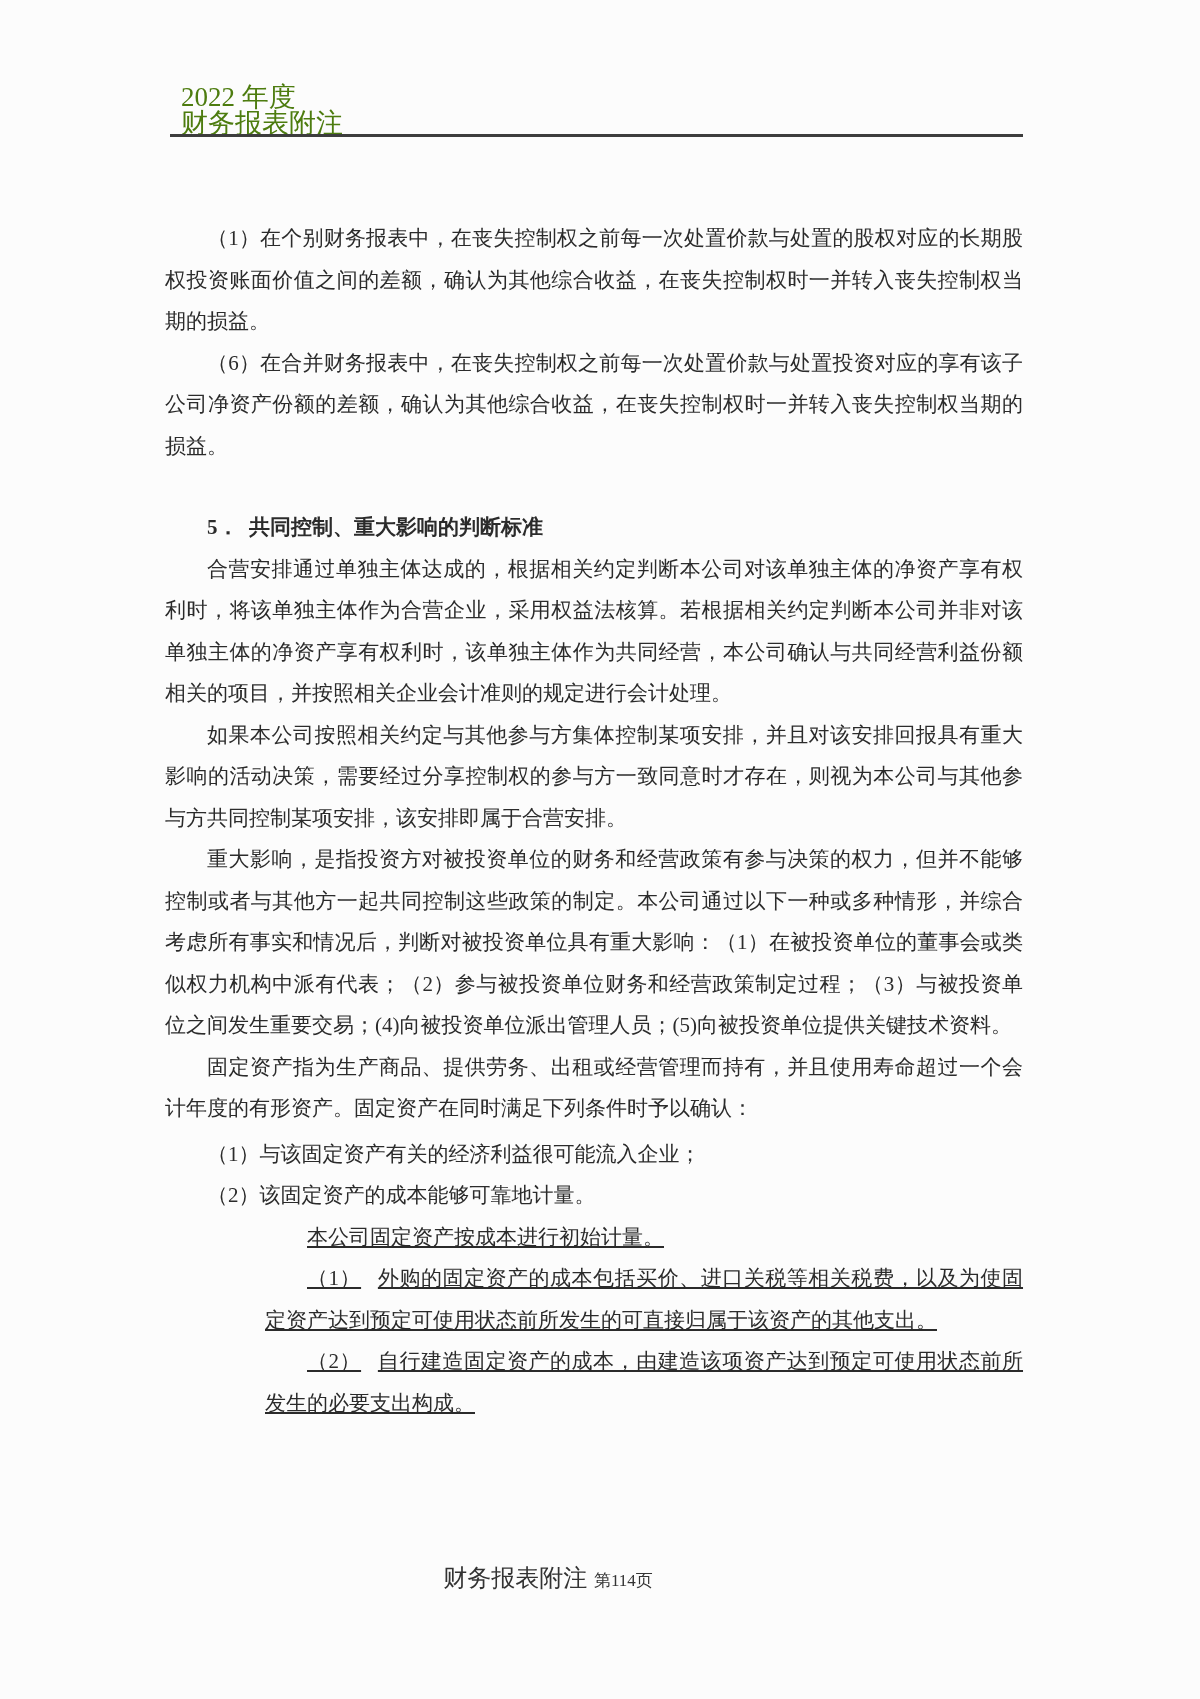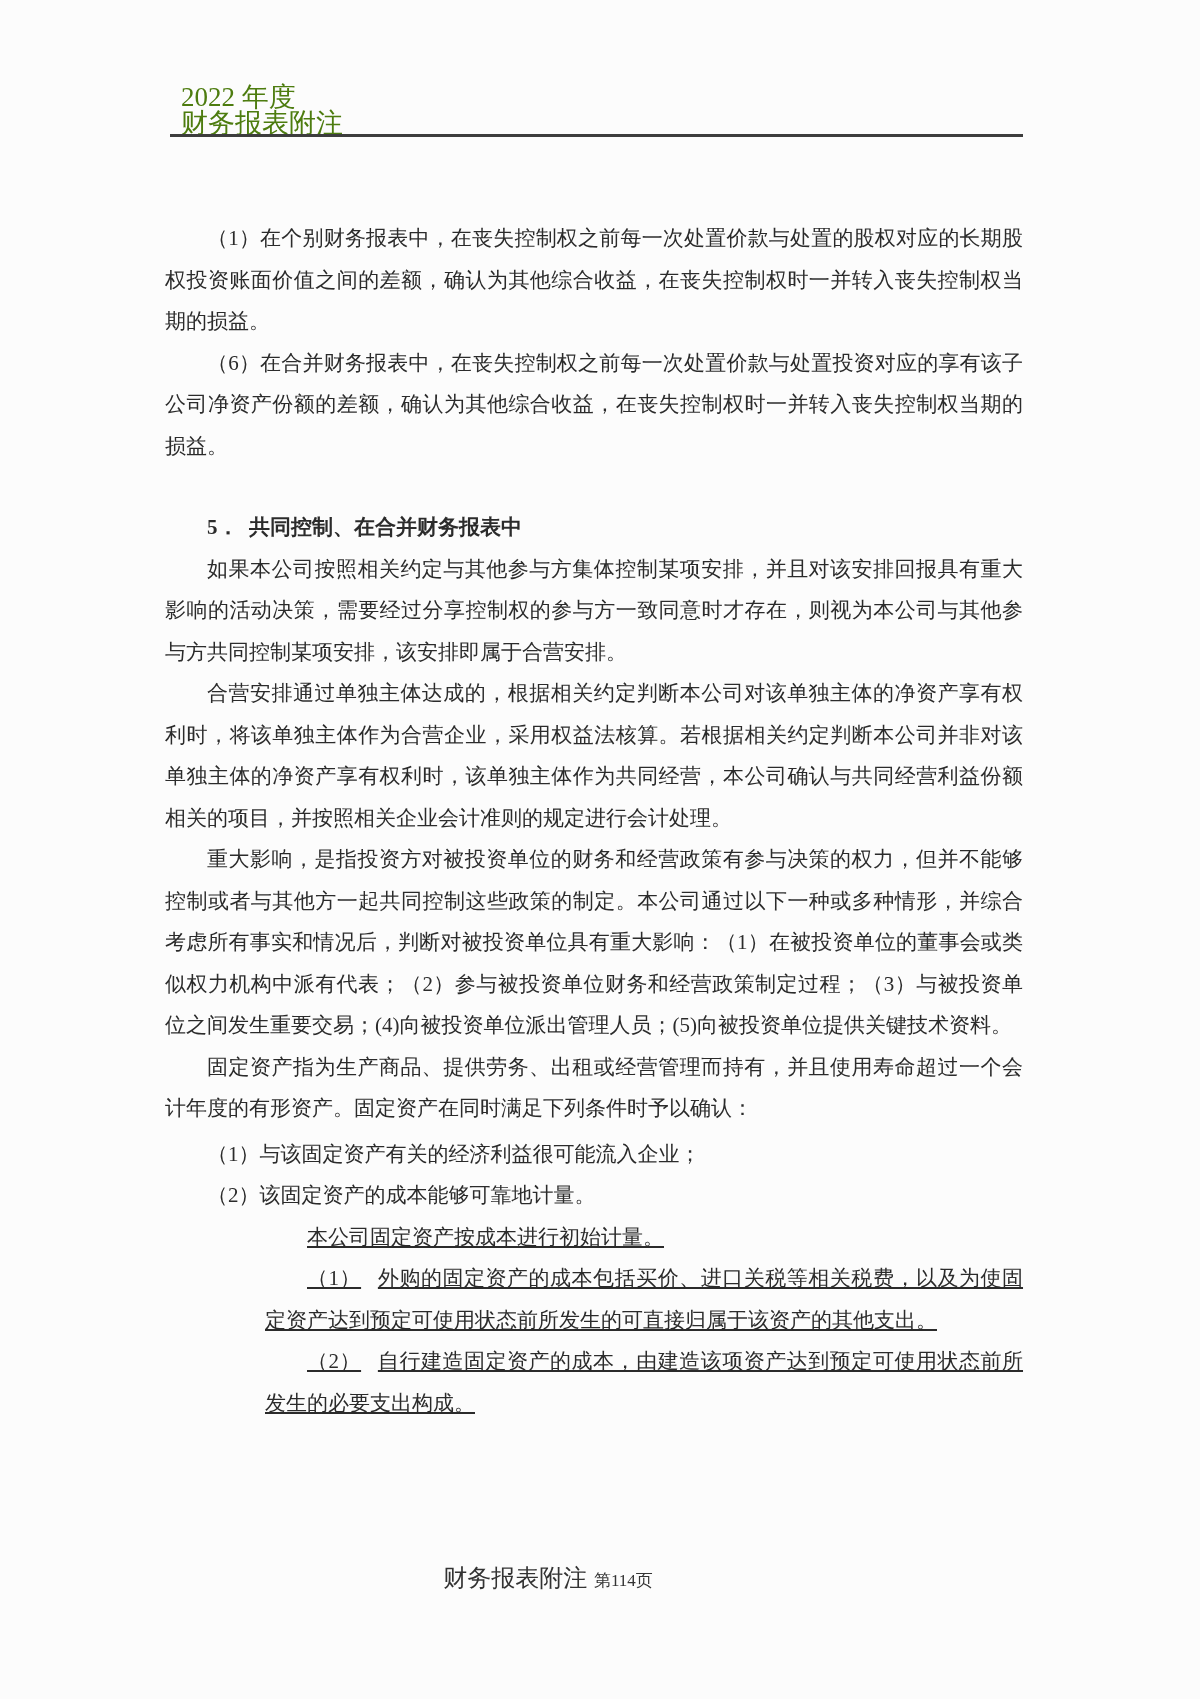--- a/index.html
+++ b/index.html
@@ -53,24 +53,24 @@
   <div class="header">
     <div>2022 年度</div>
     <div>财务报表附注</div>
   </div>
   <div class="header-rule"></div>
 
   <div class="content">
     <p>（1）在个别财务报表中，在丧失控制权之前每一次处置价款与处置的股权对应的长期股权投资账面价值之间的差额，确认为其他综合收益，在丧失控制权时一并转入丧失控制权当期的损益。</p>
     <p>（6）在合并财务报表中，在丧失控制权之前每一次处置价款与处置投资对应的享有该子公司净资产份额的差额，确认为其他综合收益，在丧失控制权时一并转入丧失控制权当期的损益。</p>
 
-    <p class="hd no-indent gap-lg" style="text-indent:2em;"><span class="num">5．</span><span>共同控制、在合并财务报表中</span></p>
+    <p class="hd no-indent gap-lg" style="text-indent:2em;"><span class="num">5．</span><span>共同控制、重大影响的判断标准</span></p>
 
+    <p>合营安排通过单独主体达成的，根据相关约定判断本公司对该单独主体的净资产享有权利时，将该单独主体作为合营企业，采用权益法核算。若根据相关约定判断本公司并非对该单独主体的净资产享有权利时，该单独主体作为共同经营，本公司确认与共同经营利益份额相关的项目，并按照相关企业会计准则的规定进行会计处理。</p>
     <p>如果本公司按照相关约定与其他参与方集体控制某项安排，并且对该安排回报具有重大影响的活动决策，需要经过分享控制权的参与方一致同意时才存在，则视为本公司与其他参与方共同控制某项安排，该安排即属于合营安排。</p>
-    <p>合营安排通过单独主体达成的，根据相关约定判断本公司对该单独主体的净资产享有权利时，将该单独主体作为合营企业，采用权益法核算。若根据相关约定判断本公司并非对该单独主体的净资产享有权利时，该单独主体作为共同经营，本公司确认与共同经营利益份额相关的项目，并按照相关企业会计准则的规定进行会计处理。</p>
     <p>重大影响，是指投资方对被投资单位的财务和经营政策有参与决策的权力，但并不能够控制或者与其他方一起共同控制这些政策的制定。本公司通过以下一种或多种情形，并综合考虑所有事实和情况后，判断对被投资单位具有重大影响：（1）在被投资单位的董事会或类似权力机构中派有代表；（2）参与被投资单位财务和经营政策制定过程；（3）与被投资单位之间发生重要交易；(4)向被投资单位派出管理人员；(5)向被投资单位提供关键技术资料。</p>
 
 
 
     <p>固定资产指为生产商品、提供劳务、出租或经营管理而持有，并且使用寿命超过一个会计年度的有形资产。固定资产在同时满足下列条件时予以确认：</p>
     <p class="gap-sm">（1）与该固定资产有关的经济利益很可能流入企业；</p>
     <p>（2）该固定资产的成本能够可靠地计量。</p>
 
 
     <p class="sub">本公司固定资产按成本进行初始计量。</p>

